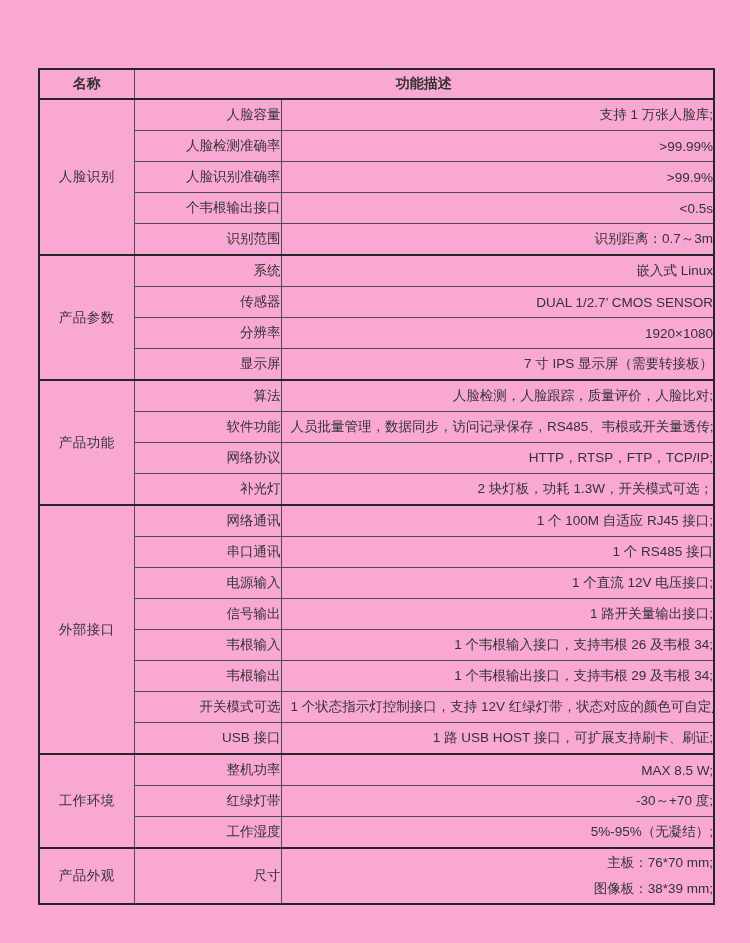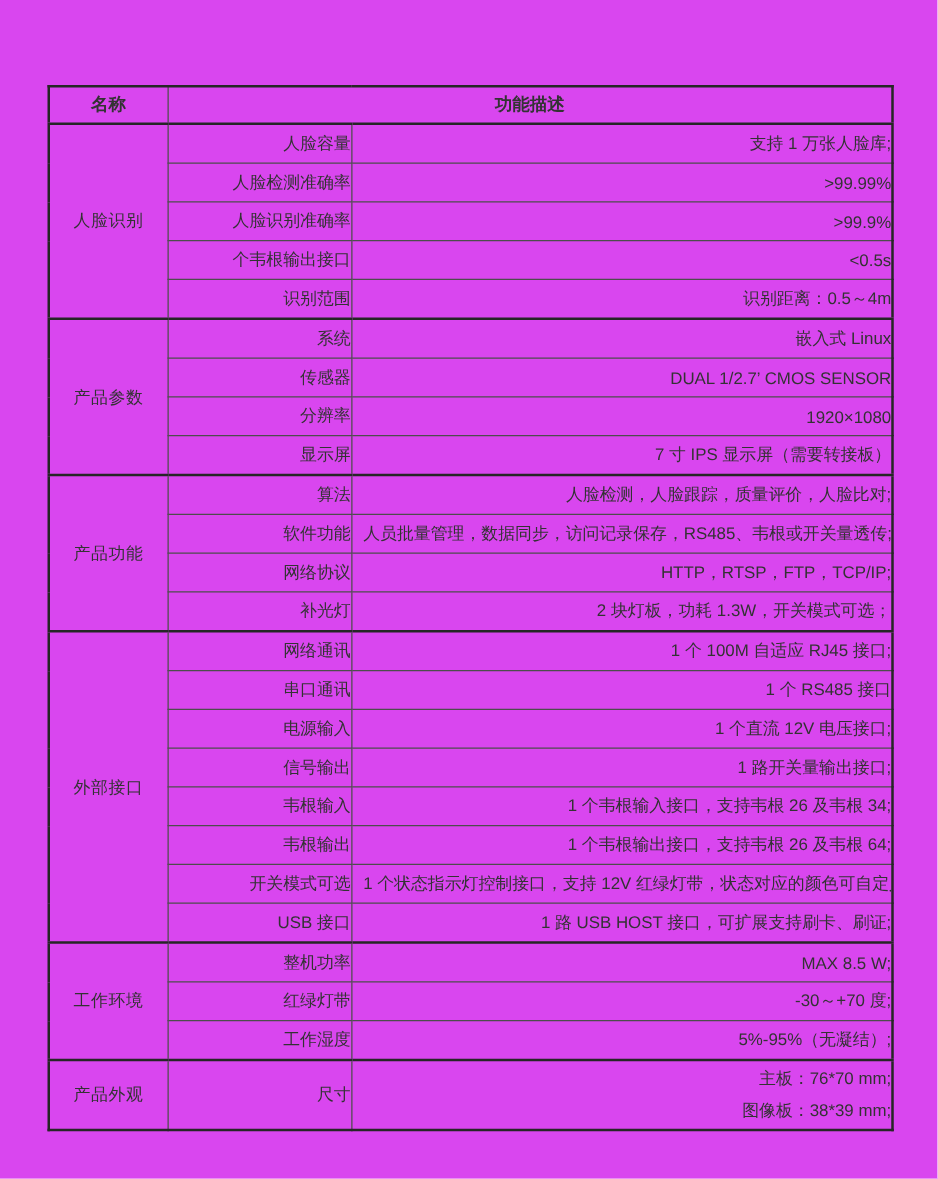--- a/index.html
+++ b/index.html
@@ -8,21 +8,21 @@
     background: #ffffff;
     width: 750px;
     height: 943px;
     font-family: "Liberation Sans", sans-serif;
     color: #333333;
   }
   .page {
     position: relative;
     width: 750px;
     height: 943px;
-    background: #d946ef;
+    background: #f9a8d4;
     overflow: hidden;
   }
   table.spec-table {
     border-collapse: collapse;
     table-layout: fixed;
     width: 675px;
     margin: 68px 0 0 38px;
     border: 2px solid #262626;
   }
   .spec-table th,
@@ -94,21 +94,21 @@
         <tr>
           <td class="label">人脸识别准确率</td>
           <td class="value">&gt;99.9%</td>
         </tr>
         <tr>
           <td class="label">个韦根输出接口</td>
           <td class="value">&lt;0.5s</td>
         </tr>
         <tr>
           <td class="label">识别范围</td>
-          <td class="value">识别距离：0.5～4m</td>
+          <td class="value">识别距离：0.7～3m</td>
         </tr>
         <tr class="group-start">
           <td class="cat" rowspan="4">产品参数</td>
           <td class="label">系统</td>
           <td class="value">嵌入式 Linux</td>
         </tr>
         <tr>
           <td class="label">传感器</td>
           <td class="value">DUAL 1/2.7’  CMOS SENSOR</td>
         </tr>
@@ -153,21 +153,21 @@
         <tr>
           <td class="label">信号输出</td>
           <td class="value">1 路开关量输出接口;</td>
         </tr>
         <tr>
           <td class="label">韦根输入</td>
           <td class="value">1 个韦根输入接口，支持韦根 26 及韦根 34;</td>
         </tr>
         <tr>
           <td class="label">韦根输出</td>
-          <td class="value">1 个韦根输出接口，支持韦根 26 及韦根 64;</td>
+          <td class="value">1 个韦根输出接口，支持韦根 29 及韦根 34;</td>
         </tr>
         <tr>
           <td class="label">开关模式可选</td>
           <td class="value">1 个状态指示灯控制接口，支持 12V 红绿灯带，状态对应的颜色可自定义</td>
         </tr>
         <tr>
           <td class="label">USB 接口</td>
           <td class="value">1 路 USB HOST 接口，可扩展支持刷卡、刷证;</td>
         </tr>
         <tr class="group-start">

